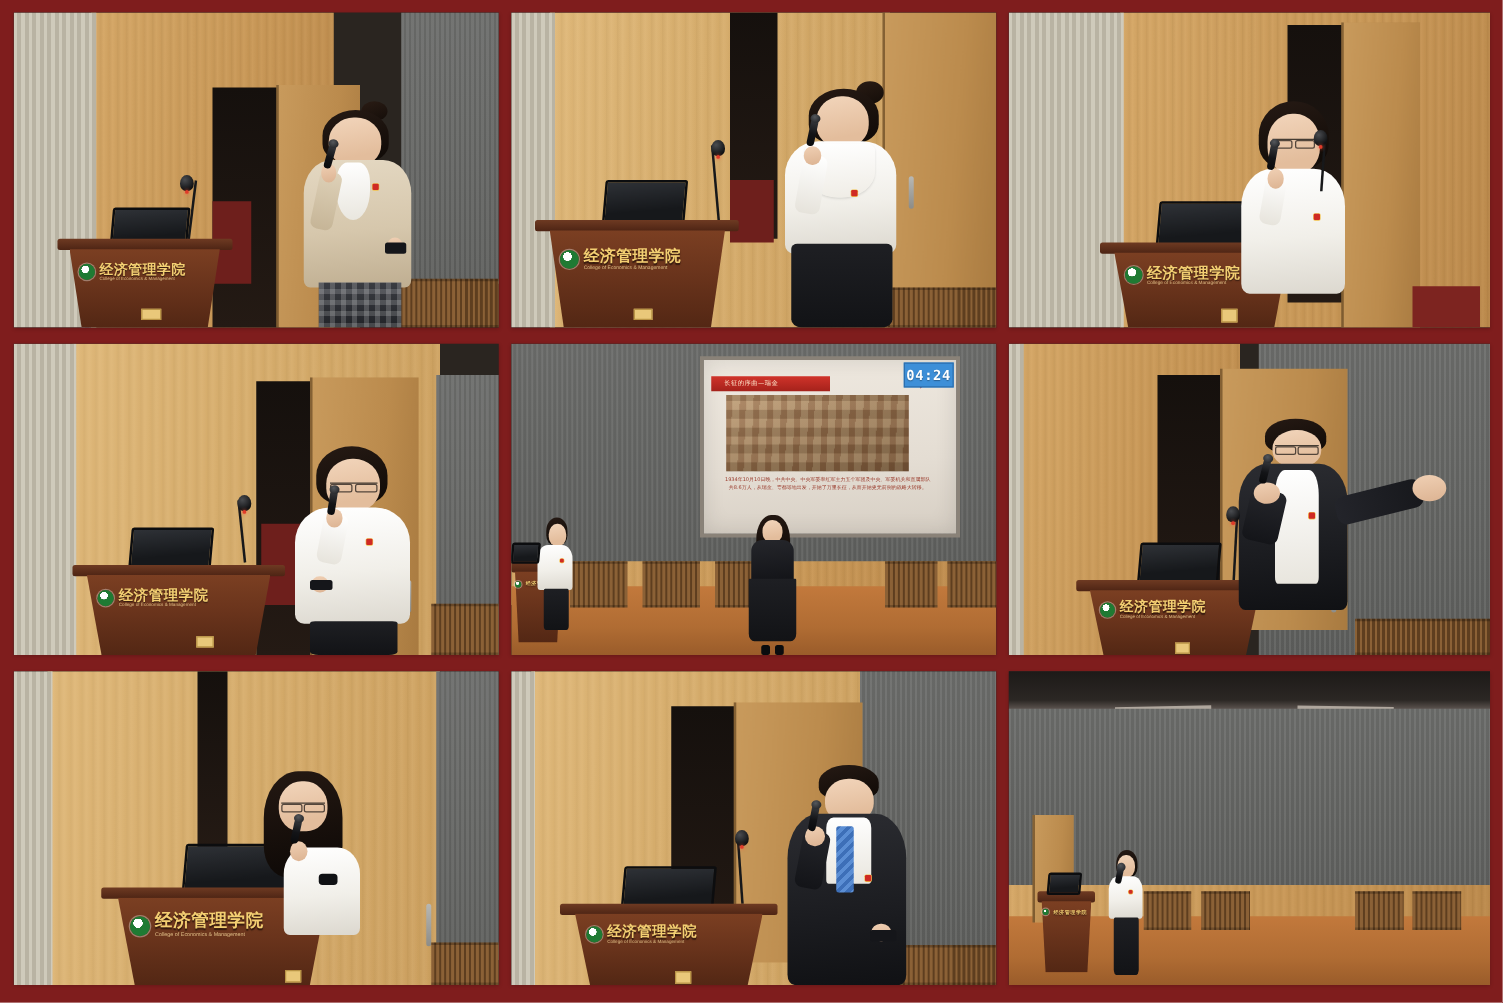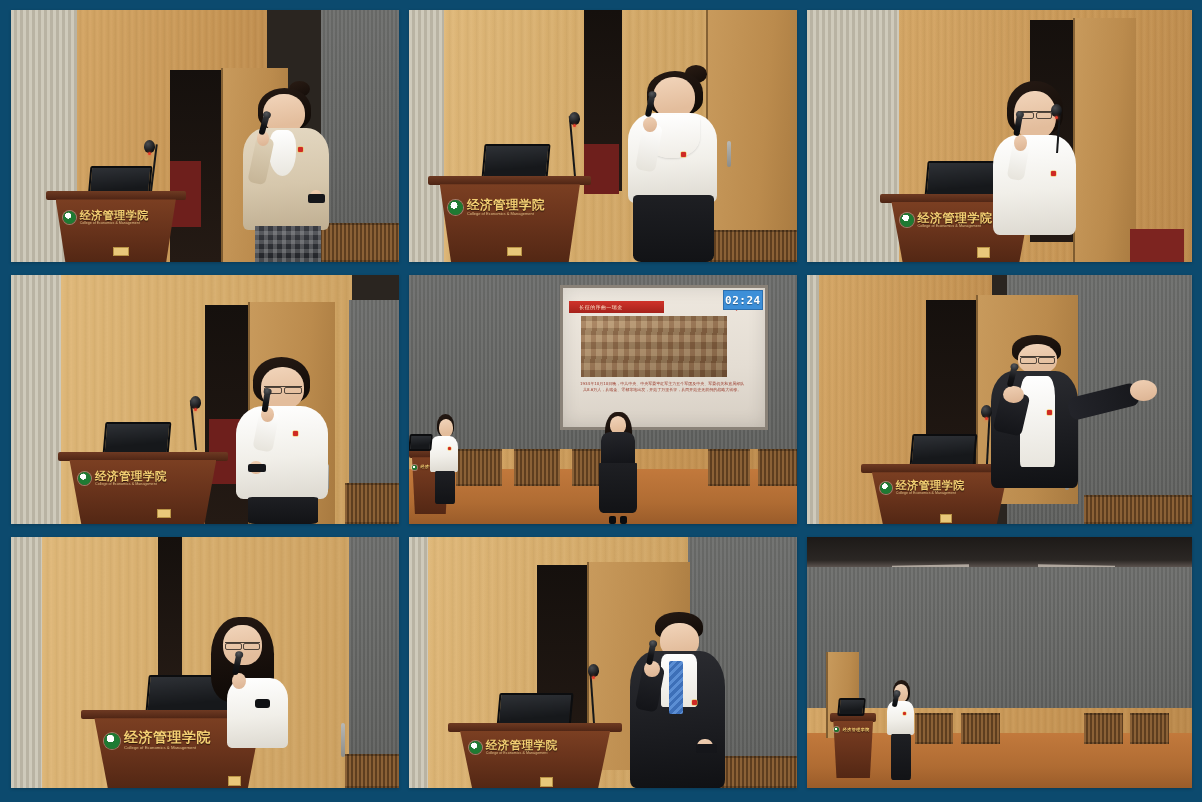--- a/index.html
+++ b/index.html
@@ -6,21 +6,21 @@
   html,body{margin:0;padding:0;}
   body{
     width:1202px;height:802px;
     background:#ffffff;
     font-family:"Liberation Sans", sans-serif;
     overflow:hidden;
   }
   .collage{
     position:relative;
     width:1202px;height:802px;
-    background:#0c4a6e;
+    background:#7f1d1d;
     padding:10px 11px;
     box-sizing:border-box;
     display:grid;
     grid-template-columns:388px 388px 385px;
     grid-template-rows:252px 249px 251px;
     column-gap:10px;
     row-gap:13px;
   }
   .cell{
     position:relative;
@@ -486,21 +486,21 @@
       <div class="vent" style="left:27%;top:70%;width:12%;height:13%;"></div>
       <div class="vent" style="left:42%;top:70%;width:12%;height:13%;"></div>
       <div class="vent" style="left:77%;top:70%;width:11%;height:13%;"></div>
       <div class="vent" style="left:90%;top:70%;width:10%;height:13%;"></div>
 
       <div class="proj-screen" style="left:39%;top:4%;width:52%;height:56%;">
         <div class="slide-banner" style="left:3%;top:9%;width:42%;height:9%;padding-left:10px;font-size:5px;letter-spacing:.4px;">长征的序曲—瑞金</div>
         <div class="slide-art" style="left:9%;top:20%;width:72%;height:44%;"></div>
         <div class="slide-stamp" style="right:5%;top:8%;font-size:11px;">长征</div>
         <div class="slide-cap" style="left:8%;top:67%;width:82%;height:18%;font-size:4px;">1934年10月10日晚，中共中央、中央军委率红军主力五个军团及中央、军委机关和直属部队共8.6万人，从瑞金、雩都等地出发，开始了万里长征，从而开始史无前例的战略大转移。</div>
-        <div class="timer" style="right:1%;top:1.5%;width:19%;height:13%;font-size:11px;">02:24</div>
+        <div class="timer" style="right:1%;top:1.5%;width:19%;height:13%;font-size:11px;">04:24</div>
       </div>
 
       <div class="podium" style="left:0%;top:70%;width:11%;height:26%;">
         <div class="top"></div>
           <div class="front"></div>
         <div class="plate" style="left:6%;top:24%;">
           <div class="seal" style="width:5px;height:5px;"></div>
           <div class="txt-cn" style="font-size:4px;">经济管理学院</div>
         </div>
       </div>

